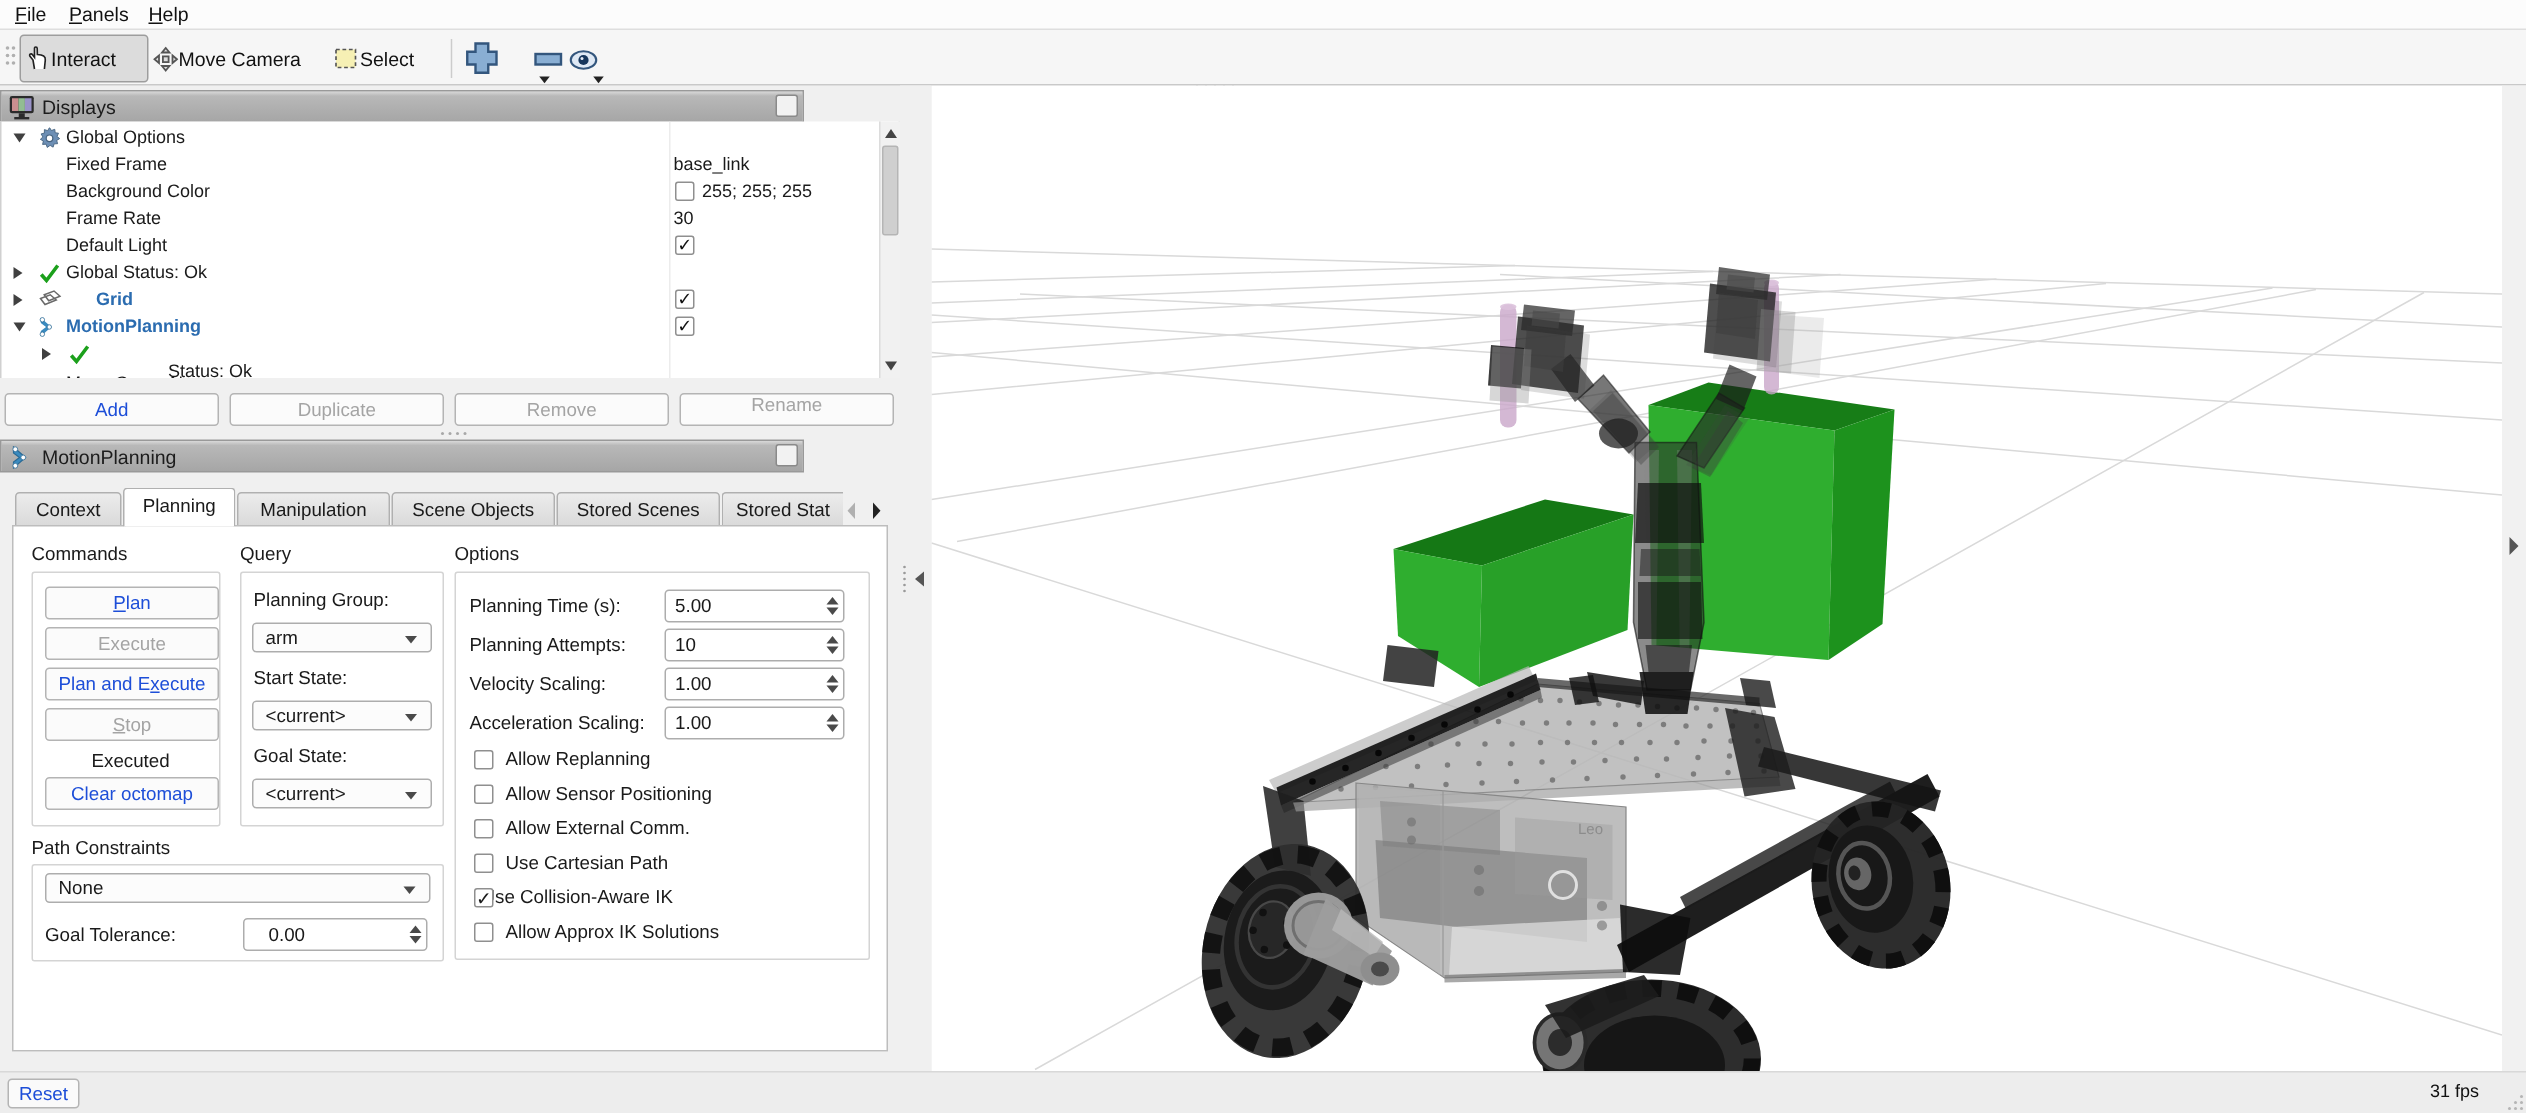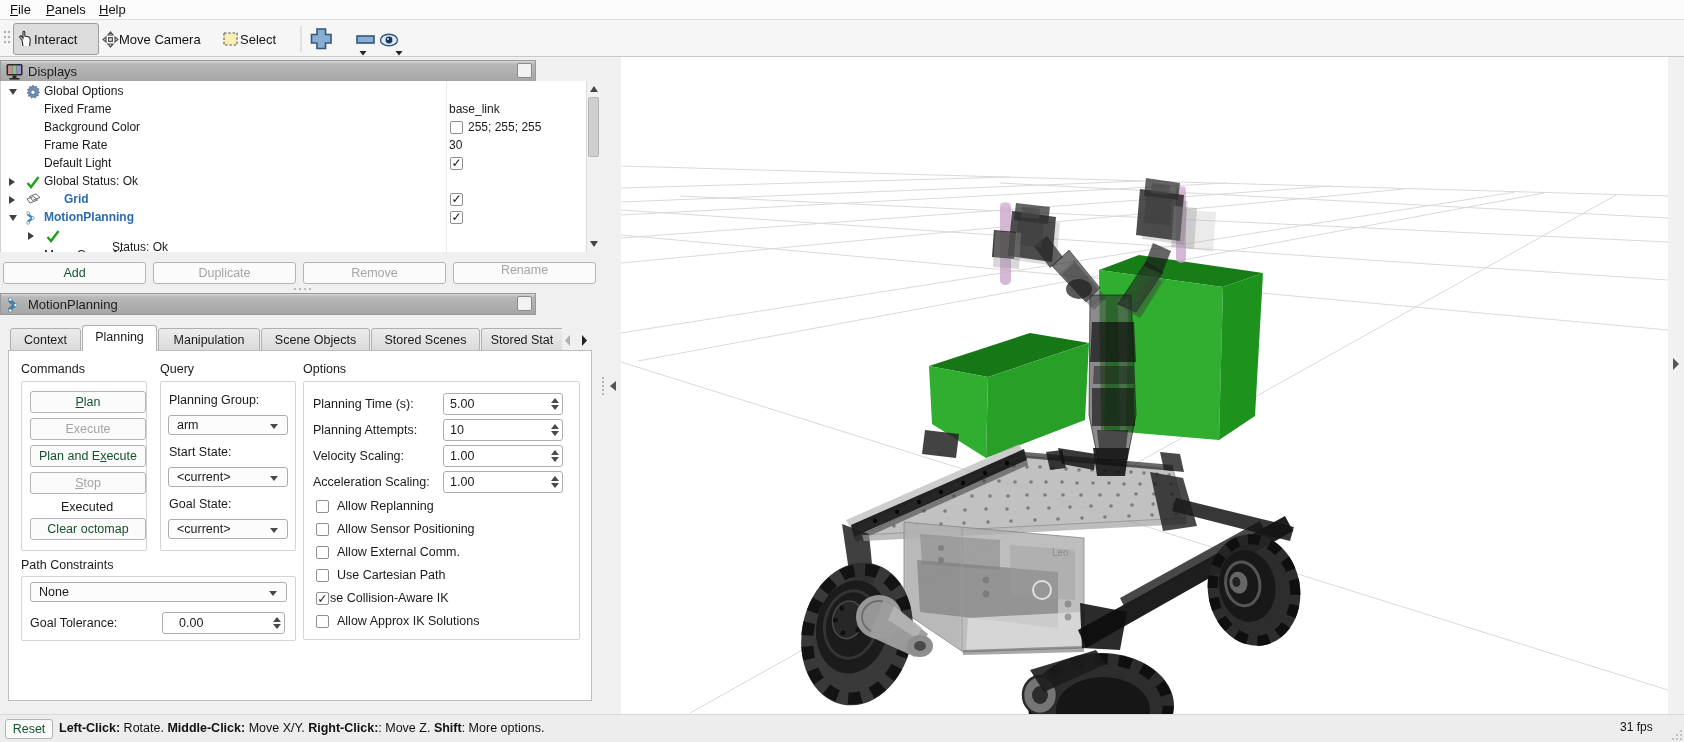--- a/index.html
+++ b/index.html
@@ -19,21 +19,21 @@
 .phead .title { margin-left:27px; font-size:13px; color:#1c1c1c; }
 .pclose { position:absolute; right:3px; top:2px; width:15px; height:15px; background:#f2f2f2; border:1px solid #8a8a8a; border-radius:2px; }
 #displays-tree { left:0; top:81px; width:600px; height:171px; background:#fff; border-left:1px solid #d0d0d0; border-right:1px solid #d0d0d0; overflow:hidden; }
 .trow { position:absolute; left:0; width:623px; height:18px; font-size:12px; }
 .trow .c2 { position:absolute; left:448px; top:0; }
 .colsep { position:absolute; left:445px; top:0; width:1px; height:171px; background:#ececec; }
 .arrow-r { width:0; height:0; border-left:6px solid #404040; border-top:4px solid transparent; border-bottom:4px solid transparent; display:inline-block; }
 .arrow-d { width:0; height:0; border-top:6px solid #404040; border-left:4px solid transparent; border-right:4px solid transparent; display:inline-block; }
 .cb { position:absolute; width:13px; height:13px; background:#fff; border:1px solid #8f8f8f; border-radius:2px; font-size:12px; line-height:11px; text-align:center; color:#111; }
 
-.qbtn { position:absolute; height:22px; background:#fbfbfb; border:1px solid #b4b4b4; border-radius:3px; font-size:12.5px; color:#14532d; text-align:center; font-family:"Liberation Sans", sans-serif; }
+.qbtn { position:absolute; height:22px; background:#fbfbfb; border:1px solid #b4b4b4; border-radius:3px; font-size:12.5px; color:#1d4ed8; text-align:center; font-family:"Liberation Sans", sans-serif; }
 .qbtn.dis { color:#a4a4a4; }
 
 .tab { position:absolute; top:328px; height:23px; background:linear-gradient(#ececec,#dadada); border:1px solid #b0b0b0; border-radius:3px 3px 0 0; font-size:12.5px; color:#1a1a1a; text-align:center; padding-top:4px; }
 .tab.sel { top:325px; height:26px; background:#fff; border-bottom:none; z-index:5; }
 
 .gbox { position:absolute; border:1px solid #d4d4d4; border-radius:2px; background:#fff; }
 .combo { position:absolute; height:20px; background:#fcfcfc; border:1px solid #adadad; border-radius:3px; font-size:12.5px; padding:2px 0 0 8px; }
 .combo:after { content:""; position:absolute; right:9px; top:8px; width:0; height:0; border-top:5px solid #4a4a4a; border-left:4px solid transparent; border-right:4px solid transparent; }
 .spin { position:absolute; height:22px; background:#fff; border:1px solid #adadad; border-radius:3px; font-size:12.5px; padding:3px 0 0 6px; }
 .spin .ar { position:absolute; right:3px; width:0; height:0; border-left:4px solid transparent; border-right:4px solid transparent; }
@@ -513,21 +513,20 @@
       <path d="M1091 308 L1059 274 L1074 260 L1105 296 Z"></path>
       <path d="M1018 217 L1060 223 L1056 266 L1014 260 Z"></path>
       <path d="M1124 310 L1150 270 L1166 279 L1141 317 Z"></path>
       <path d="M1146 195 L1188 201 L1184 245 L1142 239 Z"></path>
     </g>
   </g>
 </svg>
 
 <div class="abs" id="statusbar">
   <div class="qbtn" style="left:5px;top:4px;width:48px;height:20px;padding-top:2px;background:#fafafa;">Reset</div>
-  <div class="abs" style="left:59px;top:6px;font-size:12.5px;color:#111;"><b>Left-Click:</b> Rotate. <b>Middle-Click:</b> Move X/Y. <b>Right-Click:</b>: Move Z. <b>Shift</b>: More options.</div>
   <div class="abs" style="left:1620px;top:5px;font-size:12px;color:#111;">31 fps</div>
   <svg class="abs" style="right:1px;bottom:1px" width="13" height="13">
       <g fill="#b5b5b5">
         <circle cx="11" cy="3" r="1"></circle>
         <circle cx="7" cy="7" r="1"></circle>
         <circle cx="11" cy="7" r="1"></circle>
         <circle cx="3" cy="11" r="1"></circle>
         <circle cx="7" cy="11" r="1"></circle>
         <circle cx="11" cy="11" r="1"></circle>
       </g>

